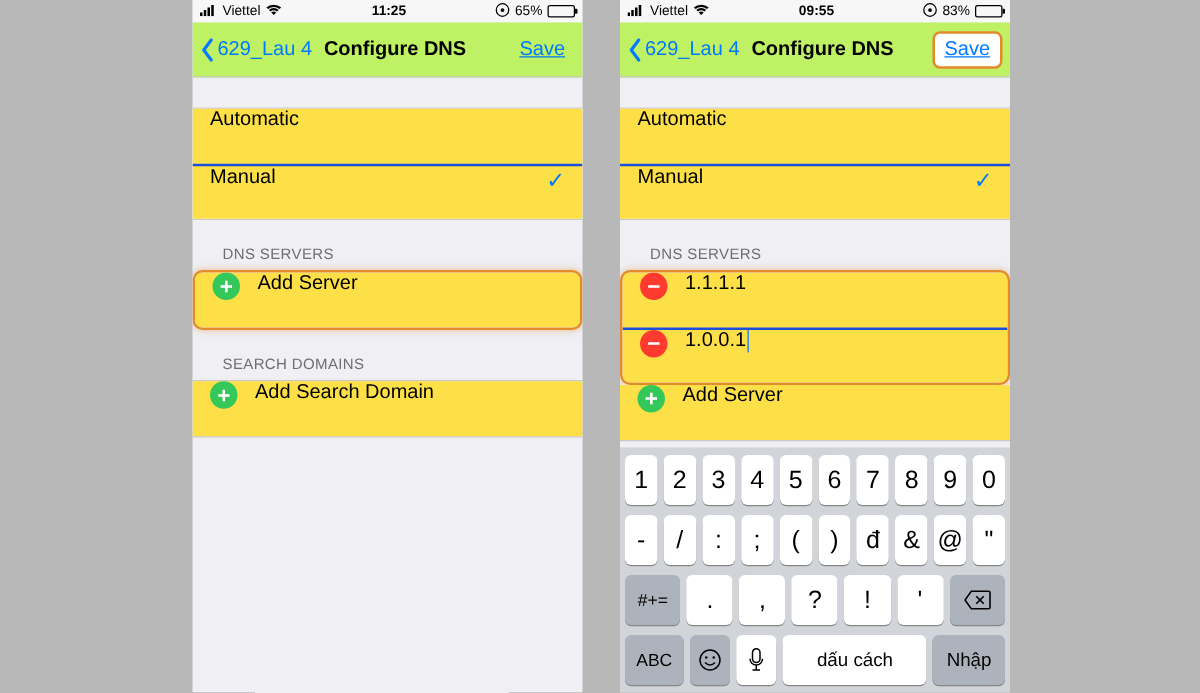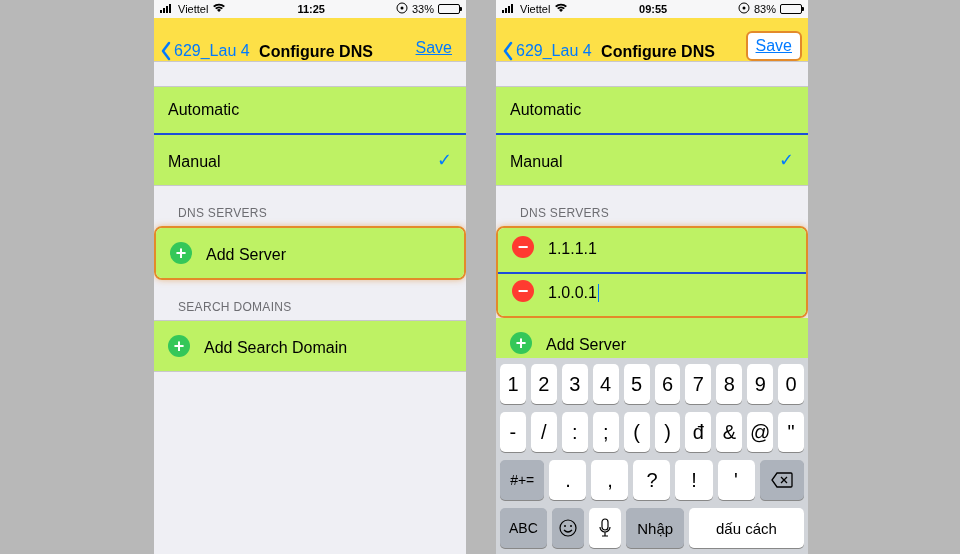--- a/index.html
+++ b/index.html
@@ -44,23 +44,23 @@
     border: 1px solid #000; border-radius: 2px;
     position: relative; display: inline-block;
   }
   .battery::after {
     content: ""; position: absolute; right: -3px; top: 2px;
     width: 2px; height: 4px; background: #000; border-radius: 0 1px 1px 0;
   }
   .battery-fill { height: 100%; background: #000; }
   .nav-bar {
     height: 44px;
-    background: #fde047;
+    background: #bef264;
     border-bottom: 1px solid #c8c7cc;
-    display: flex; align-items: flex-end;
+    display: flex; align-items: center;
     position: relative;
     padding: 0 6px;
   }
   .nav-back {
     display: flex; align-items: center; gap: 2px;
     color: #007aff; font-size: 16px;
     cursor: pointer;
   }
   .nav-title {
     position: absolute; left: 0; right: 0;
@@ -76,23 +76,23 @@
     text-decoration: underline;
   }
   .nav-save.boxed {
     border: 2px solid #e38a2a;
     border-radius: 6px;
     background: #fff;
   }
   .spacer-top { height: 24px; }
   .list-group { background: #fff; border-top: 1px solid #c8c7cc; border-bottom: 1px solid #c8c7cc; }
   .row {
-    min-height: 44px; display: flex; align-items: flex-end;
-    padding: 14px 14px; font-size: 16px; color: #000;
-    background: #bef264;
+    min-height: 44px; display: flex; align-items: flex-start;
+    padding: 0 14px; font-size: 16px; color: #000;
+    background: #fde047;
   }
   .row + .row { border-top: 2px solid #1d4ed8; }
   .row .check { margin-left: auto; color: #007aff; font-size: 18px; }
   .section-header {
     font-size: 12px; color: #6d6d72; letter-spacing: 0.3px;
     padding: 20px 24px 6px;
   }
   .icon-circle {
     width: 22px; height: 22px; border-radius: 50%;
     display: inline-flex; align-items: center; justify-content: center;
@@ -160,21 +160,21 @@
         </span>
       </div>
       <div class="sb-center">11:25</div>
       <div class="sb-right">
         <span>
           <svg width="12" height="12" viewBox="0 0 12 12">
               <circle cx="6" cy="6" r="5" fill="none" stroke="#000" stroke-width="1"></circle>
               <circle cx="6" cy="6" r="1.5" fill="#000"></circle>
             </svg>
         </span>
-        <span>33%</span>
+        <span>65%</span>
         <span class="battery"><span class="battery-fill" style="width:33%"></span></span>
       </div>
     </div>
 
     <div class="nav-bar">
       <div class="nav-back">
         <svg width="12" height="20" viewBox="0 0 12 20">
             <path d="M9 2 L3 10 L9 18" stroke="#007aff" stroke-width="2.5" fill="none" stroke-linecap="round" stroke-linejoin="round"></path>
           </svg>
         <span>629_Lau 4</span>
@@ -339,19 +339,19 @@
               <circle cx="13" cy="8" r="1" fill="#000"></circle>
               <path d="M6 12 Q10 16 14 12" fill="none" stroke="#000" stroke-width="1.2"></path>
             </svg>
         </div>
         <div class="key" style="flex:0.9">
           <svg width="14" height="20" viewBox="0 0 14 20">
               <rect x="4" y="1" width="6" height="11" rx="3" fill="none" stroke="#000" stroke-width="1.2"></rect>
               <path d="M2 9 A5 5 0 0 0 12 9 M7 14 V18 M4 18 H10" fill="none" stroke="#000" stroke-width="1.2"></path>
             </svg>
         </div>
+        <div class="key wide txt">dấu cách</div>
         <div class="key gray txt" style="flex:1.6">Nhập</div>
-        <div class="key wide txt">dấu cách</div>
       </div>
     </div>
   </div>
 
 </div>
 
 </body></html>

